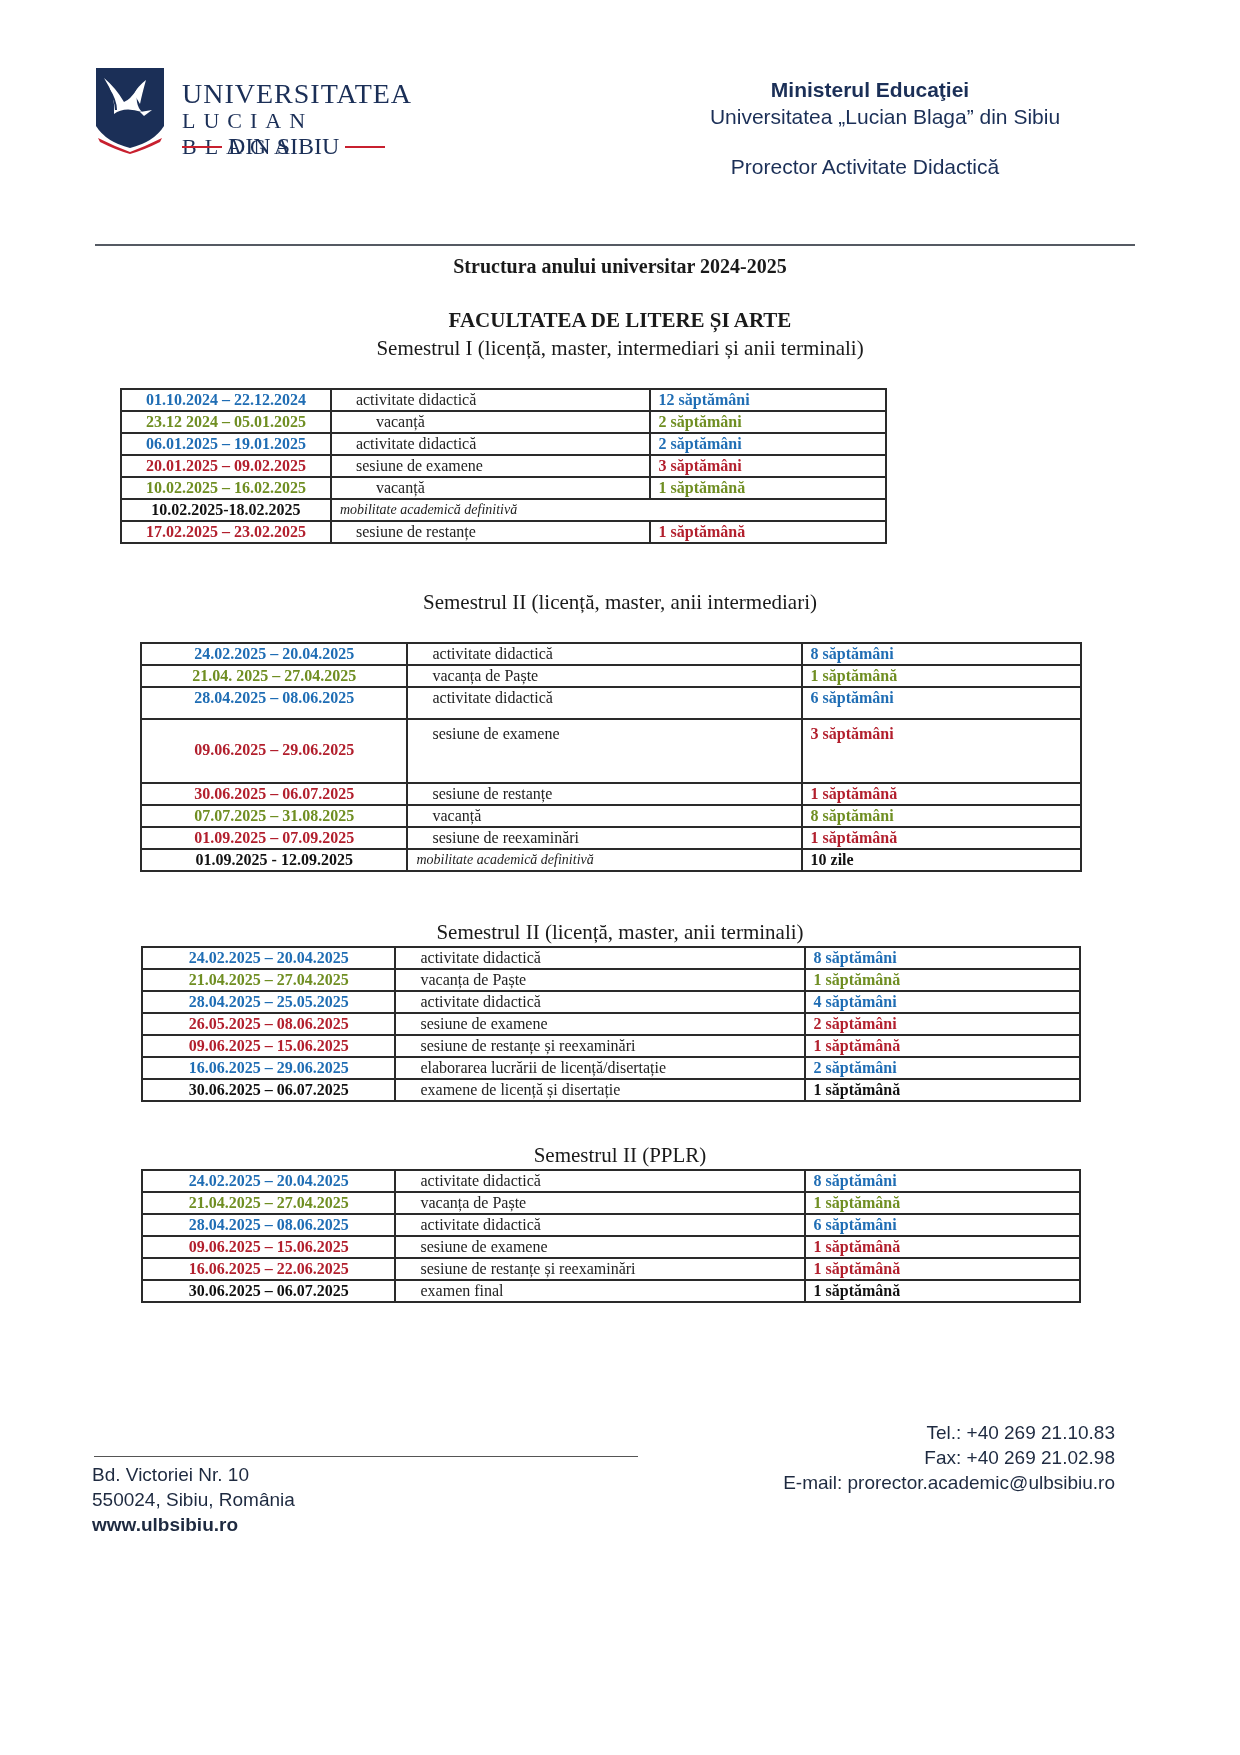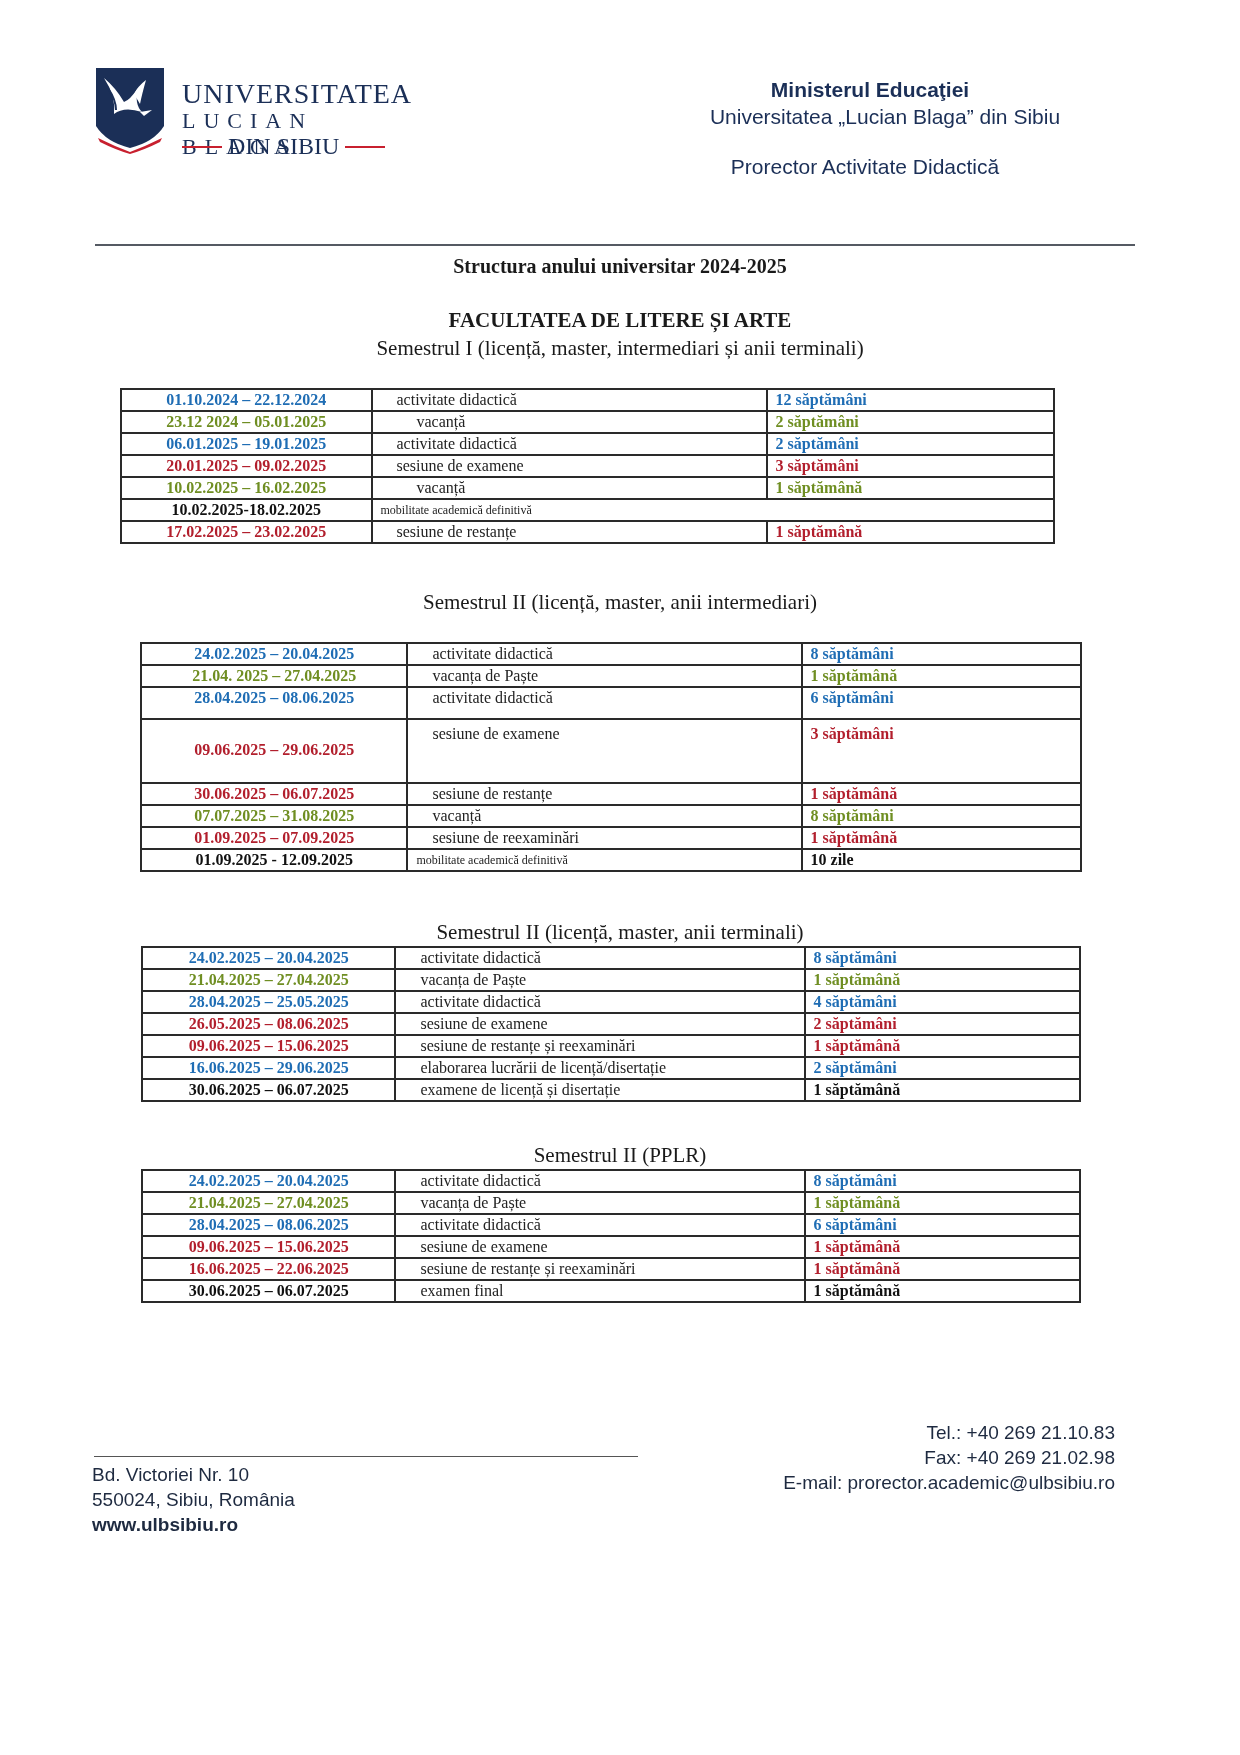--- a/index.html
+++ b/index.html
@@ -26,21 +26,21 @@
   .t-fac { top: 308px; font-weight: bold; font-size: 21px; }
   .t-sem { font-size: 21px; }
 
   
   table.sched { position: absolute; border-collapse: collapse; font-family: "Liberation Serif", serif; font-size: 16px; }
   table.sched td { border: 2px solid #2a2a2a; padding: 0 8px; height: 20px; line-height: 20px; vertical-align: top; }
   table.sched td.c-date { text-align: center; font-weight: bold; }
   table.sched td.c-act { color: #222; }
   table.sched td.c-dur { font-weight: bold; }
   table.sched tr.tall td { height: 42px; }
-  .small { font-size: 12px; }
+  .small { font-size: 14px; font-style: italic; }
   .indent { padding-left: 44px !important; }
   .indent2 { padding-left: 24px !important; }
 
   .blue { color: #1f6db4; }
   .green { color: #6f8e22; }
   .red { color: #b21f2d; }
   .black { color: #111; margin-top: 9px; }
 
   
   .rule-foot { position: absolute; left: 94px; top: 1456px; width: 544px; height: 1px; background: #555; }
@@ -74,21 +74,21 @@
   <div class="m2">Universitatea „Lucian Blaga” din Sibiu</div>
   <div class="m3">Prorector Activitate Didactică</div>
 </div>
 
 <div class="rule-top"></div>
 
 <div class="title t-main">Structura anului universitar 2024-2025</div>
 <div class="title t-fac">FACULTATEA DE LITERE ȘI ARTE</div>
 
 <div class="title t-sem" style="top:336px;">Semestrul I (licență, master, intermediari și anii terminali)</div>
-<table class="sched" style="left:120px; top:388px; width:935px;">
+<table class="sched" style="left:120px; top:388px; width:767px;">
   <colgroup>
       <col style="width:251px">
       <col style="width:396px">
       <col style="width:288px">
     </colgroup>
   <tbody>
     <tr>
         <td class="c-date blue">01.10.2024 – 22.12.2024</td>
         <td class="c-act indent2">activitate didactică</td>
         <td class="c-dur blue">12 săptămâni</td>

